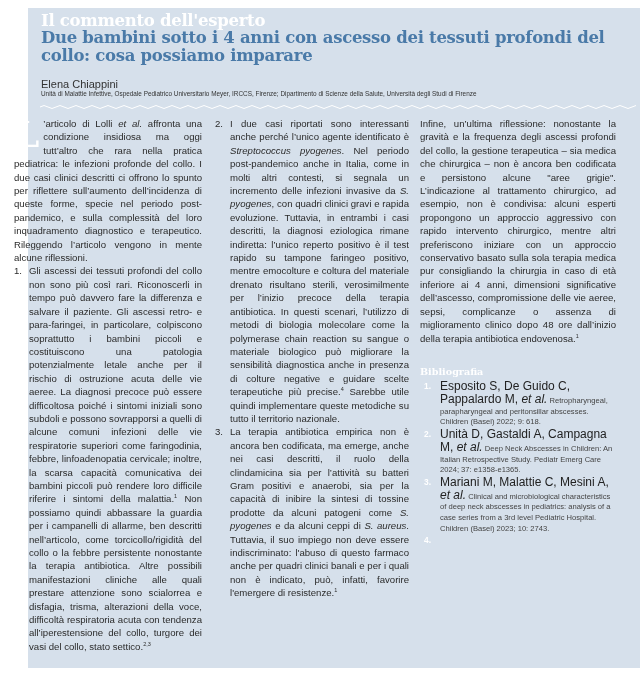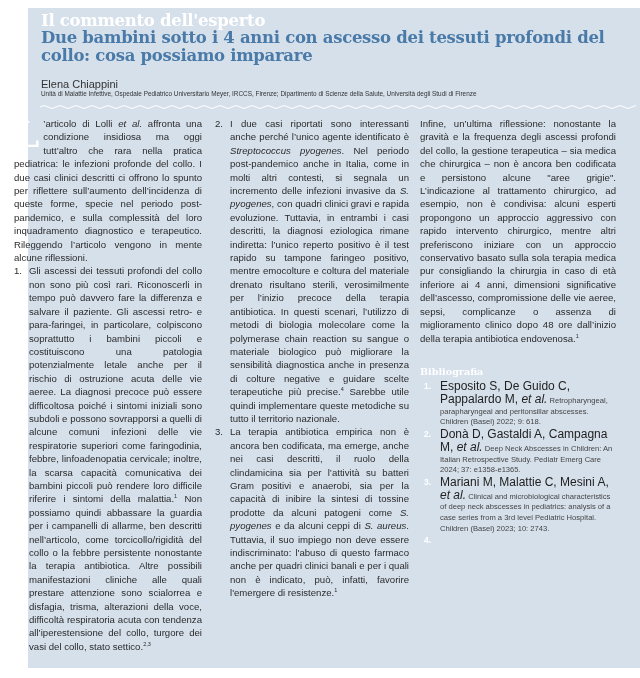--- a/index.html
+++ b/index.html
@@ -67,21 +67,21 @@
   <p class="p"><span>Infine, un’ultima riflessione: nonostante la gravità e la frequenza degli ascessi profondi del collo, la gestione terapeutica – sia medica che chirurgica – non è ancora ben codificata e persistono alcune "aree grigie". L’indicazione al trattamento chirurgico, ad esempio, non è condivisa: alcuni esperti propongono un approccio aggressivo con rapido intervento chirurgico, mentre altri preferiscono iniziare con un approccio conservativo basato sulla sola terapia medica pur consigliando la chirurgia in caso di età inferiore ai 4 anni, dimensioni significative dell’ascesso, compromissione delle vie aeree, sepsi, complicanze o assenza di miglioramento clinico dopo 48 ore dall’inizio della terapia antibiotica endovenosa.</span><sup>1</sup></p>
 
   <div class="biblio-title">Bibliografia</div>
   <div>
     <div class="ref">
       <span class="rn">1.</span>
       <span class="rb"><span class="auth">Esposito S, De Guido C, Pappalardo M, </span><i class="auth">et al.</i><span> Retropharyngeal, parapharyngeal and peritonsillar abscesses. Children (Basel) 2022; 9: 618.</span></span>
     </div>
     <div class="ref">
       <span class="rn">2.</span>
-      <span class="rb"><span class="auth">Donà D, Gastaldi A, Campagna M, </span><i class="auth">et al.</i><span> Deep Neck Abscesses in Children: An Italian Retrospective Study. Pediatr Emerg Care 2024; 37: e1358-e1365.</span></span>
+      <span class="rb"><span class="auth">Unità D, Gastaldi A, Campagna M, </span><i class="auth">et al.</i><span> Deep Neck Abscesses in Children: An Italian Retrospective Study. Pediatr Emerg Care 2024; 37: e1358-e1365.</span></span>
     </div>
     <div class="ref">
       <span class="rn">3.</span>
       <span class="rb"><span class="auth">Mariani M, Malattie C, Mesini A, </span><i class="auth">et al.</i><span> Clinical and microbiological characteristics of deep neck abscesses in pediatrics: analysis of a case series from a 3rd level Pediatric Hospital. Children (Basel) 2023; 10: 2743.</span></span>
     </div>
     <div class="ref">
       <span class="rn">4.</span>
     </div>
   </div>
 </div>

